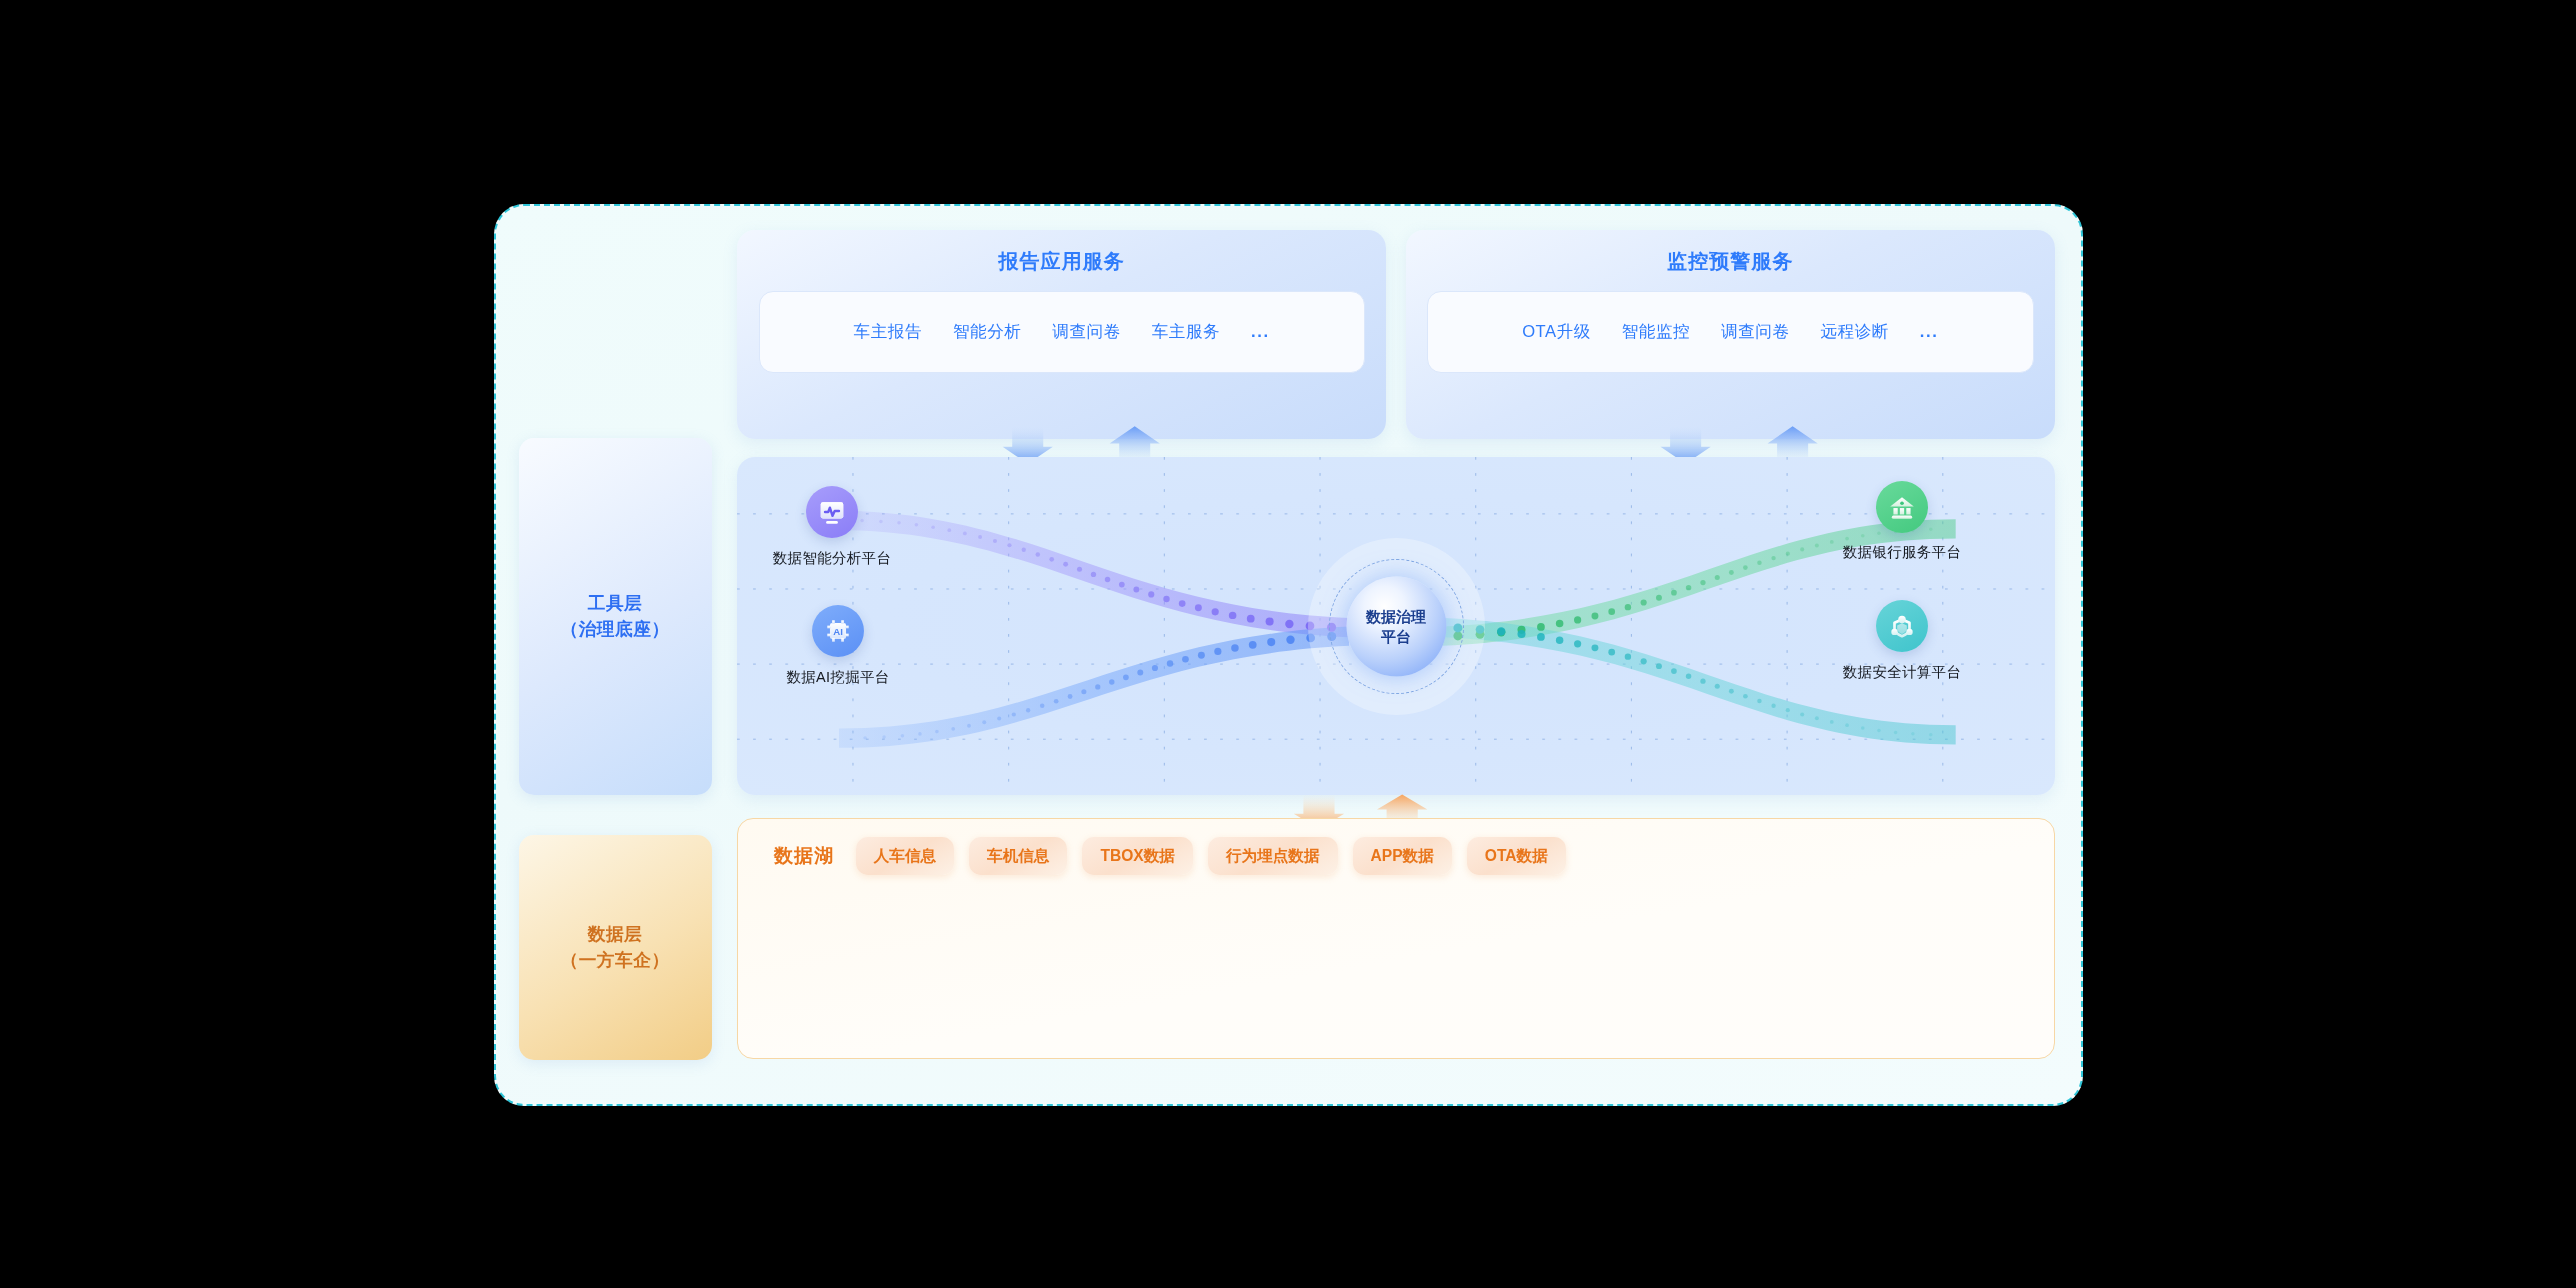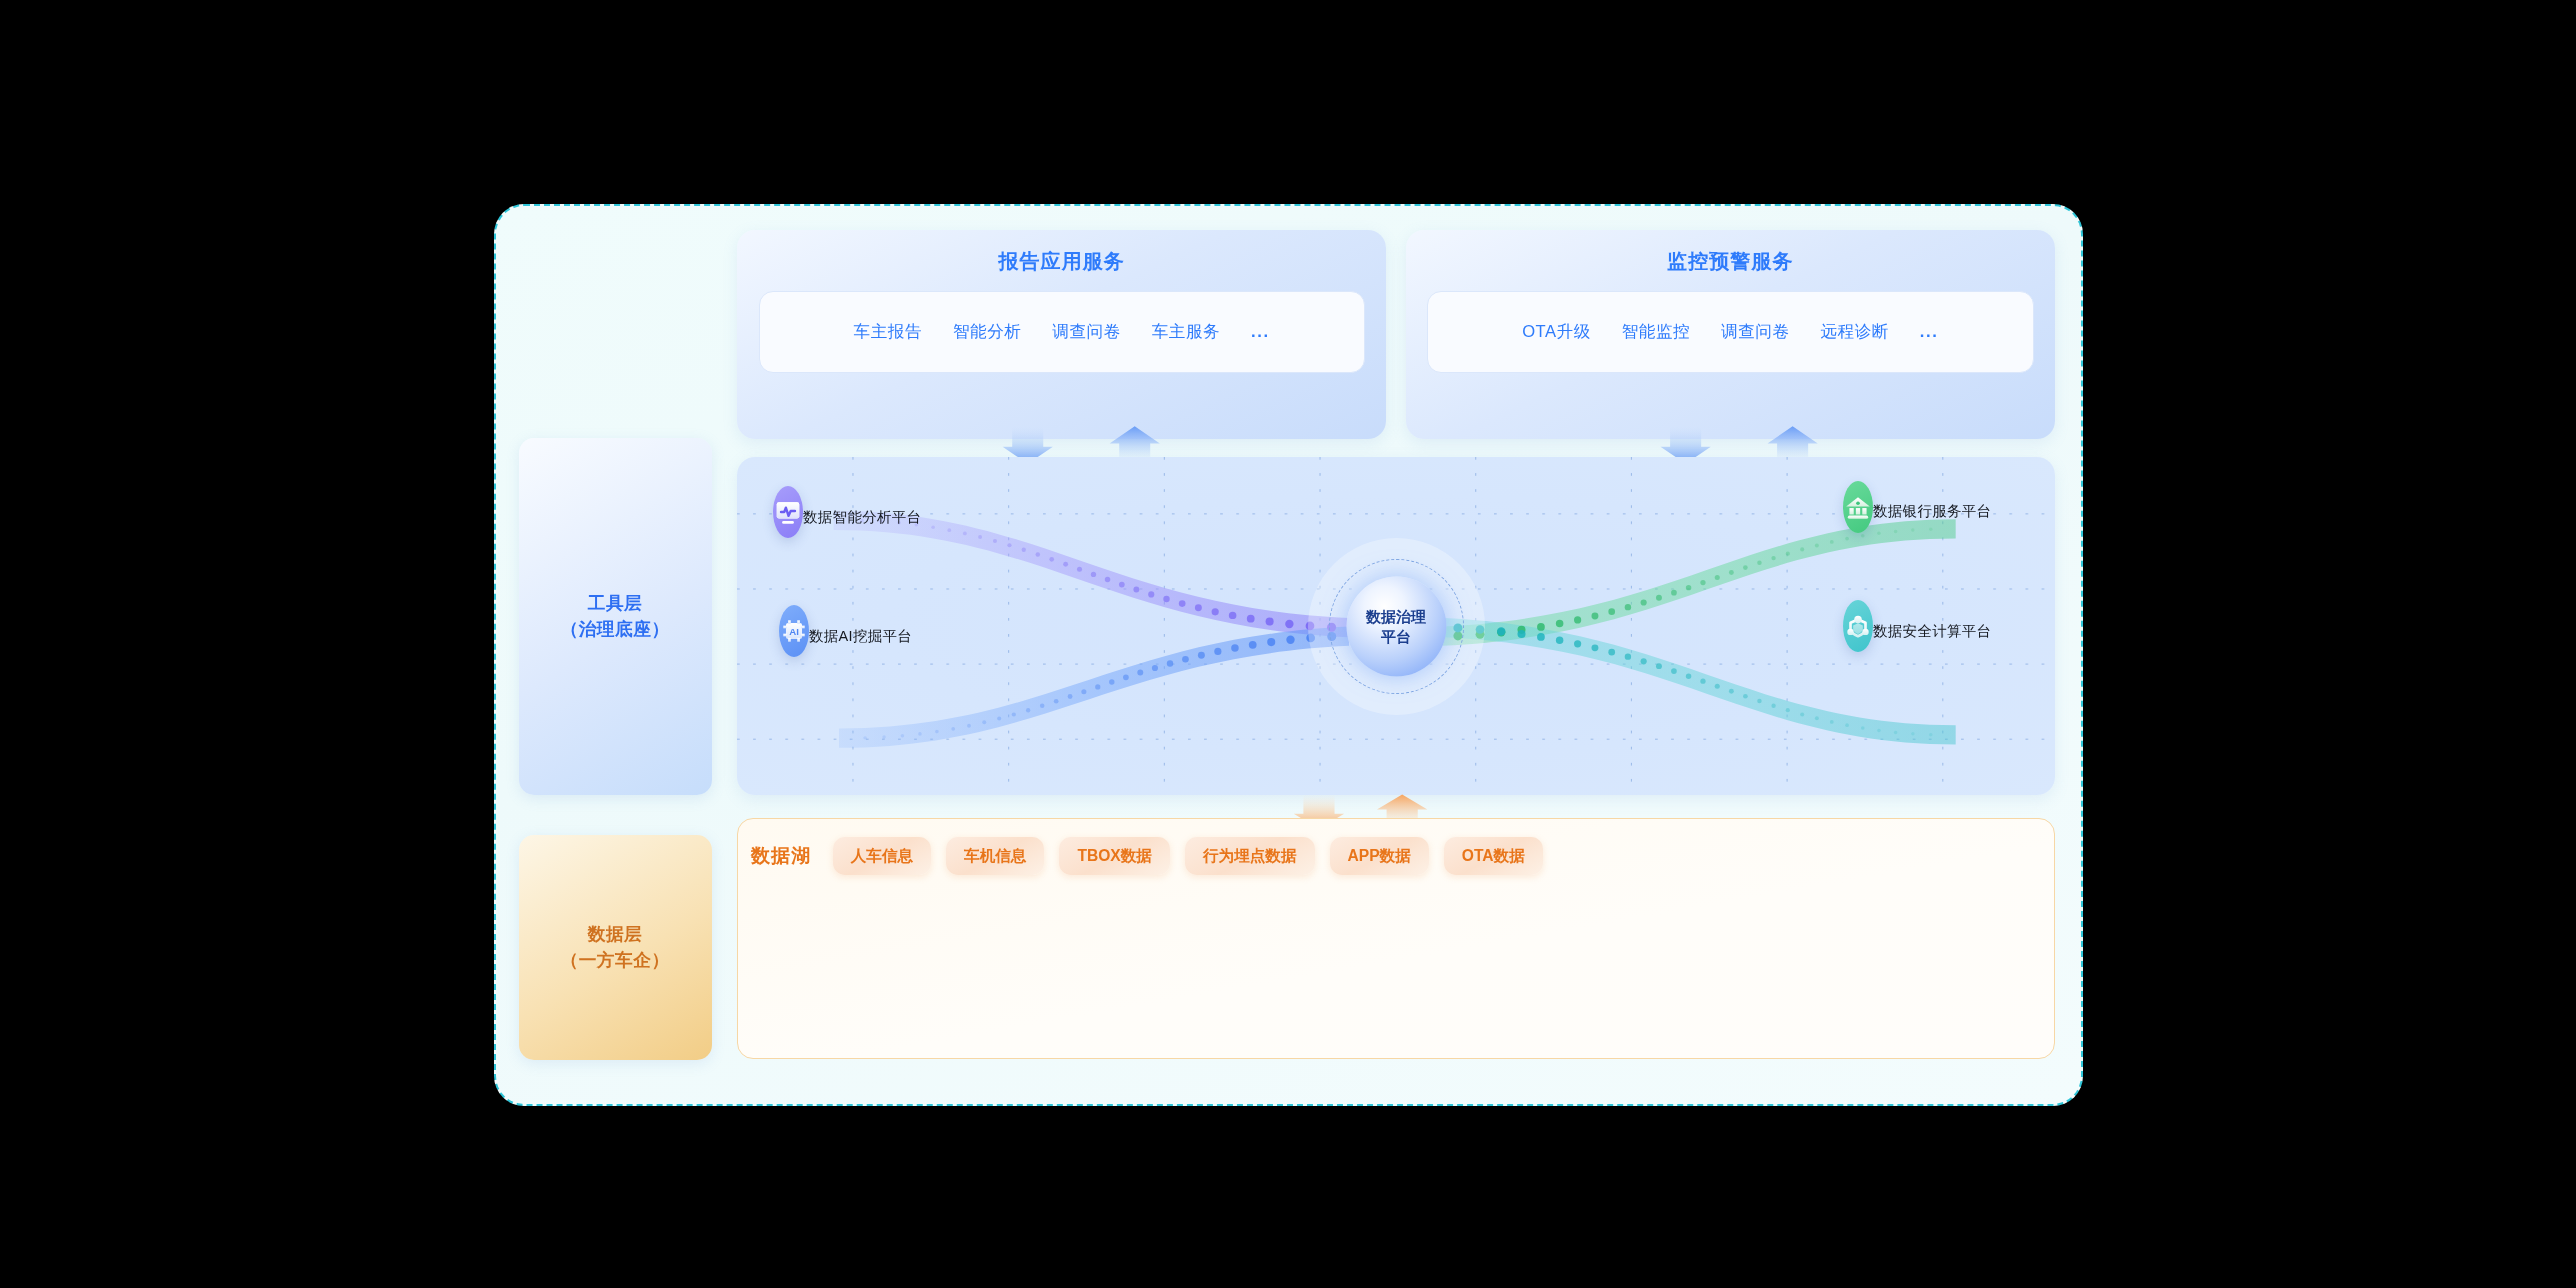--- a/index.html
+++ b/index.html
@@ -133,21 +133,21 @@
     align-items: center; justify-content: center;
     color: #1c3f8f; font-size: 15px; font-weight: 700;
     line-height: 1.28; text-align: center;
     box-shadow: 0 0 23.6px rgba(120,165,250,.55);
   }
 
   
   .node {
     position: absolute;
     width: 118px;
-    display: flex; align-items: center;
+    display: flex; flex-direction: column; align-items: center;
   }
   .node-ico {
     width: 52px; height: 52px; border-radius: 50%;
     display: flex; align-items: center; justify-content: center;
     box-shadow: 0 4.3px 11.8px rgba(60,90,160,.20);
   }
   .node-lbl {
     margin-top: 10.7px;
     font-size: 14.5px; color: #14181f; white-space: nowrap;
     letter-spacing: 0.3px;
@@ -162,21 +162,21 @@
   #node-sec .node-ico      { background: linear-gradient(150deg,#67d4d8 0%, #3fc4cc 100%); }
 
   
   #data-panel {
     position: absolute;
     left: 241px; top: 612px;
     width: 1318px; height: 241px;
     border-radius: 16px;
     border: 1.6px solid #f7d7a5;
     background: linear-gradient(170deg,#fffaf1 0%, #fffdf9 55%, #fffdfa 100%);
-    padding: 18px 13px;
+    padding: 18px 36px;
   }
   #lake-row {
     display: flex; align-items: center; gap: 15px;
     margin-bottom: 16px;
   }
   #lake-title {
     font-size: 19px; font-weight: 700; color: #e8751a;
     letter-spacing: 1.1px; margin-right: 6.4px;
   }
   .lake-tag {

